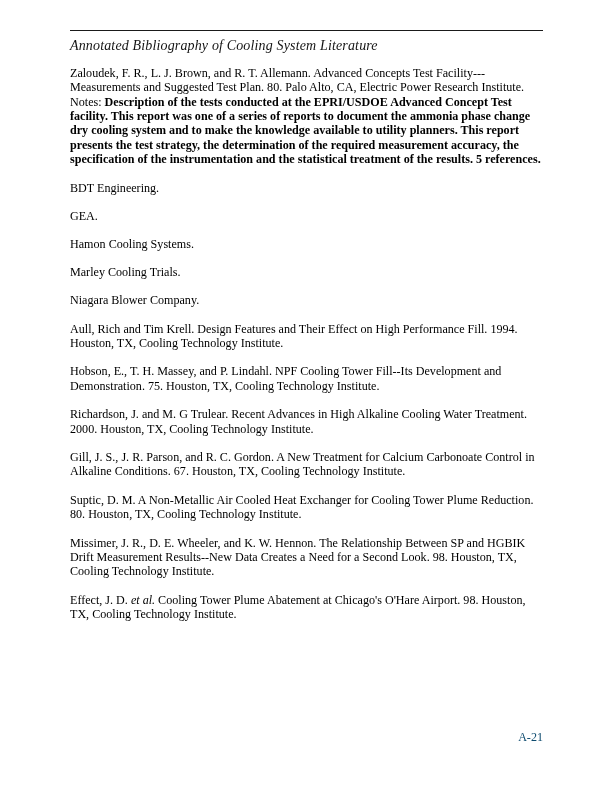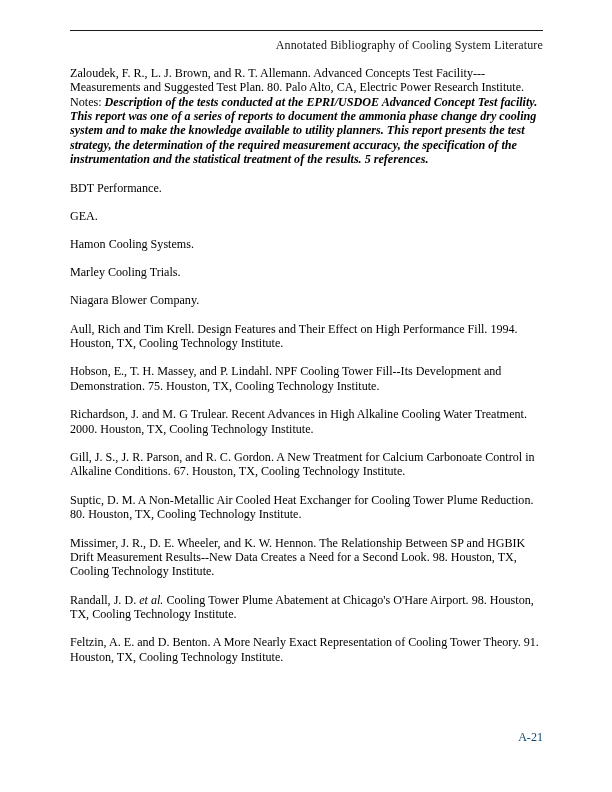--- a/index.html
+++ b/index.html
@@ -29,22 +29,23 @@
     top: 30px;
     width: 473px;
     height: 0;
     border-top: 1.3px solid #1a1a1a;
   }
   .running-head {
     position: absolute;
     left: 70px;
     top: 38px;
     width: 473px;
-    text-align: right;
-    font-size: 12px;
+    text-align: left;
+    font-style: italic;
+    font-size: 14px;
     letter-spacing: 0.15px;
     color: #141414;
   }
   .body-block {
     position: absolute;
     left: 70px;
     top: 66px;
     width: 473px;
   }
   .entry {
@@ -52,21 +53,20 @@
     line-height: 14.35px;
     text-align: left;
     margin: 0 0 14.1px 0;
     color: #000000;
   }
   .entry.short {
     margin-bottom: 13.9px;
   }
   .notes-emph {
     font-weight: bold;
-    font-style: italic;
   }
   .ital {
     font-style: italic;
   }
   .folio {
     position: absolute;
     left: 70px;
     top: 730px;
     width: 473px;
     text-align: right;
@@ -80,21 +80,21 @@
 <div class="page">
 
   <div class="header-rule"></div>
 
   <div class="running-head">Annotated Bibliography of Cooling System Literature</div>
 
   <div class="body-block">
 
     <p class="entry"><span>Zaloudek, F. R., L. J. Brown, and R. T. Allemann. Advanced Concepts Test Facility---Measurements and Suggested Test Plan. 80. Palo Alto, CA, Electric Power Research Institute. Notes: </span><span class="notes-emph">Description of the tests conducted at the EPRI/USDOE Advanced Concept Test facility. This report was one of a series of reports to document the ammonia phase change dry cooling system and to make the knowledge available to utility planners. This report presents the test strategy, the determination of the required measurement accuracy, the specification of the instrumentation and the statistical treatment of the results. 5 references.</span></p>
 
-    <p class="entry short"><span>BDT Performance.</span></p>
+    <p class="entry short"><span>BDT Engineering.</span></p>
 
     <p class="entry short"><span>GEA.</span></p>
 
     <p class="entry short"><span>Hamon Cooling Systems.</span></p>
 
     <p class="entry short"><span>Marley Cooling Trials.</span></p>
 
     <p class="entry short"><span>Niagara Blower Company.</span></p>
 
     <p class="entry"><span>Aull, Rich and Tim Krell. Design Features and Their Effect on High Performance Fill. 1994. Houston, TX, Cooling Technology Institute.</span></p>
@@ -103,21 +103,20 @@
 
     <p class="entry"><span>Richardson, J. and M. G Trulear. Recent Advances in High Alkaline Cooling Water Treatment. 2000. Houston, TX, Cooling Technology Institute.</span></p>
 
 
     <p class="entry"><span>Gill, J. S., J. R. Parson, and R. C. Gordon. A New Treatment for Calcium Carbonoate Control in Alkaline Conditions. 67. Houston, TX, Cooling Technology Institute.</span></p>
 
     <p class="entry"><span>Suptic, D. M. A Non-Metallic Air Cooled Heat Exchanger for Cooling Tower Plume Reduction. 80. Houston, TX, Cooling Technology Institute.</span></p>
 
     <p class="entry"><span>Missimer, J. R., D. E. Wheeler, and K. W. Hennon. The Relationship Between SP and HGBIK Drift Measurement Results--New Data Creates a Need for a Second Look. 98. Houston, TX, Cooling Technology Institute.</span></p>
 
-    <p class="entry"><span>Randall, J. D. </span><span class="ital">et al.</span><span> Cooling Tower Plume Abatement at Chicago's O'Hare Airport. 98. Houston, TX, Cooling Technology Institute.</span></p>
+    <p class="entry"><span>Effect, J. D. </span><span class="ital">et al.</span><span> Cooling Tower Plume Abatement at Chicago's O'Hare Airport. 98. Houston, TX, Cooling Technology Institute.</span></p>
 
-    <p class="entry"><span>Feltzin, A. E. and D. Benton. A More Nearly Exact Representation of Cooling Tower Theory. 91. Houston, TX, Cooling Technology Institute.</span></p>
 
   </div>
 
   <div class="folio">A-21</div>
 
 </div>
 
 </body></html>

